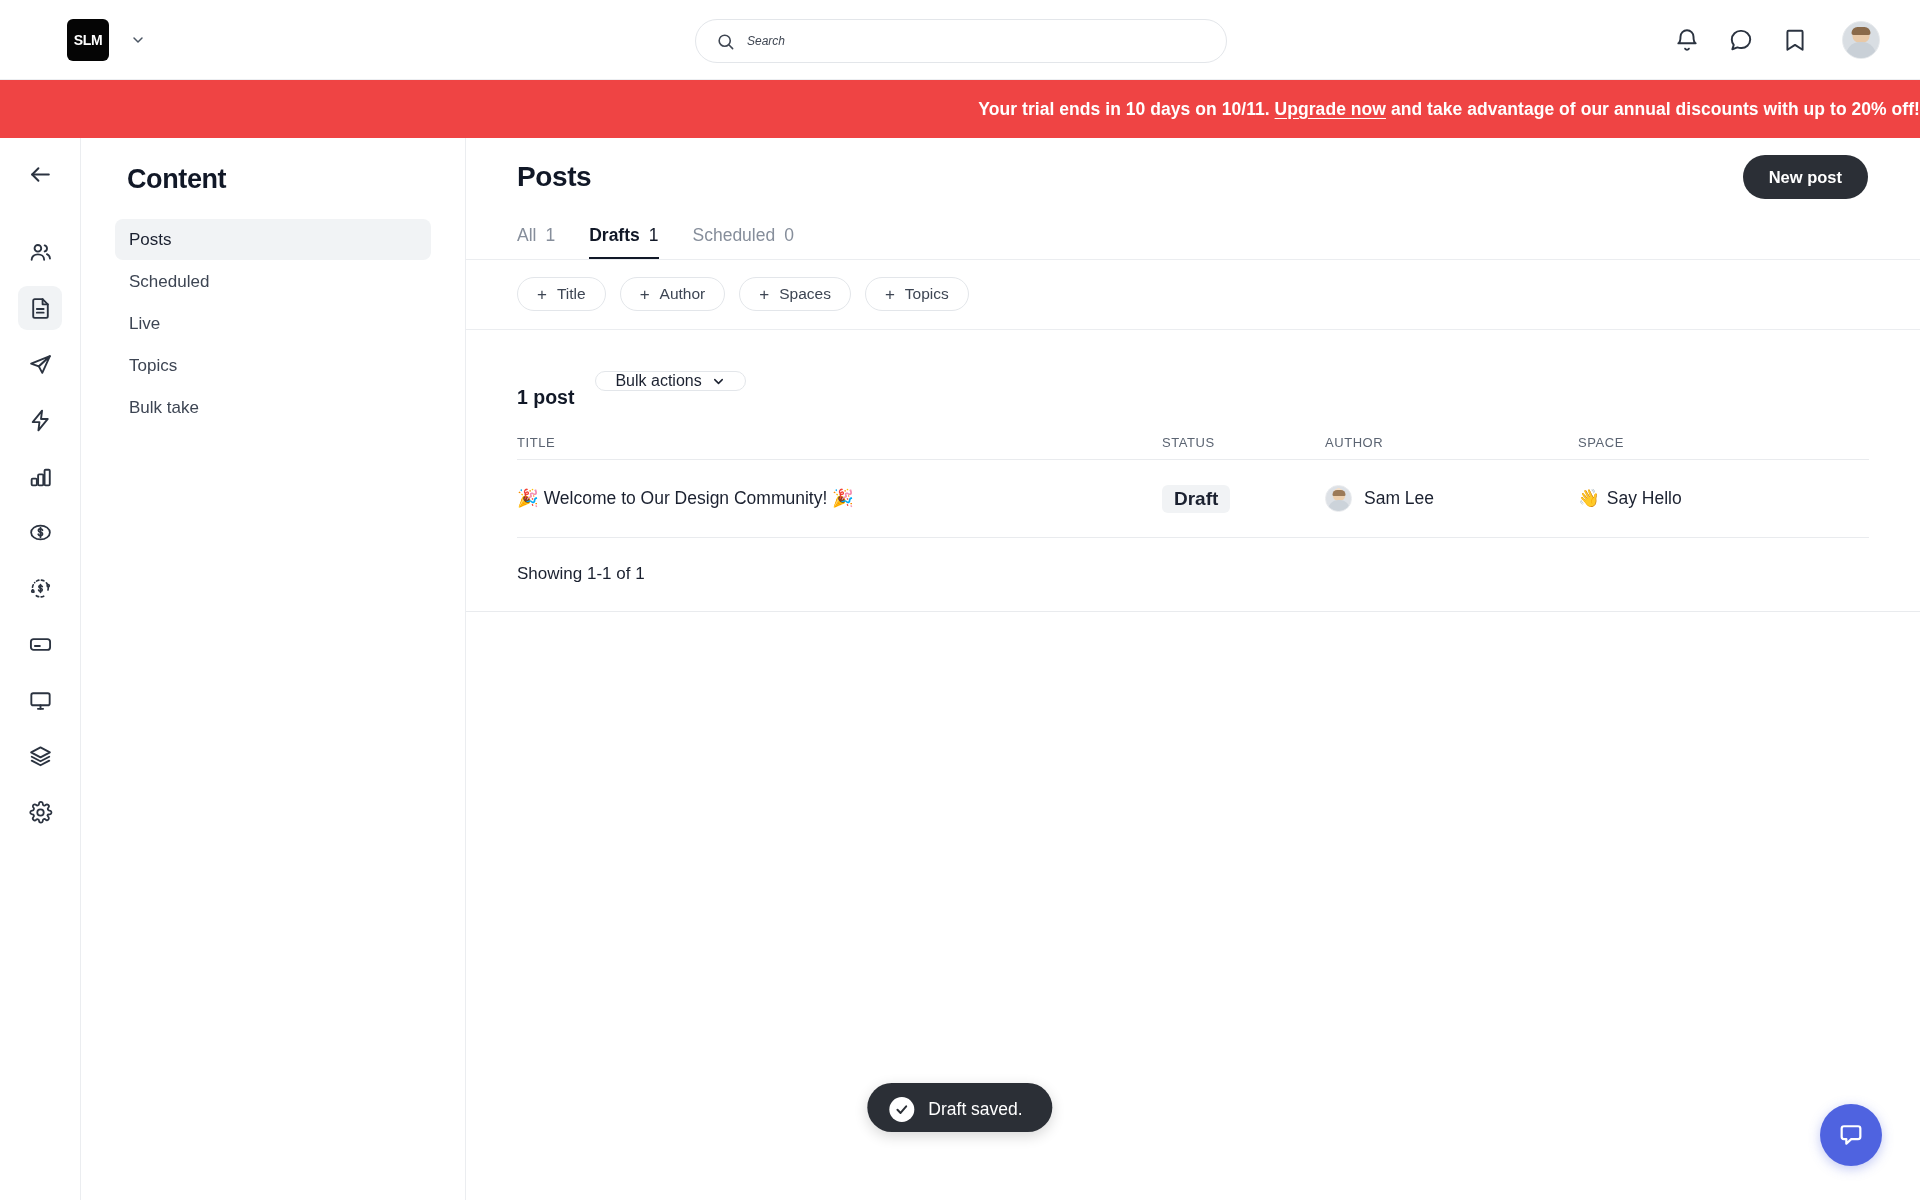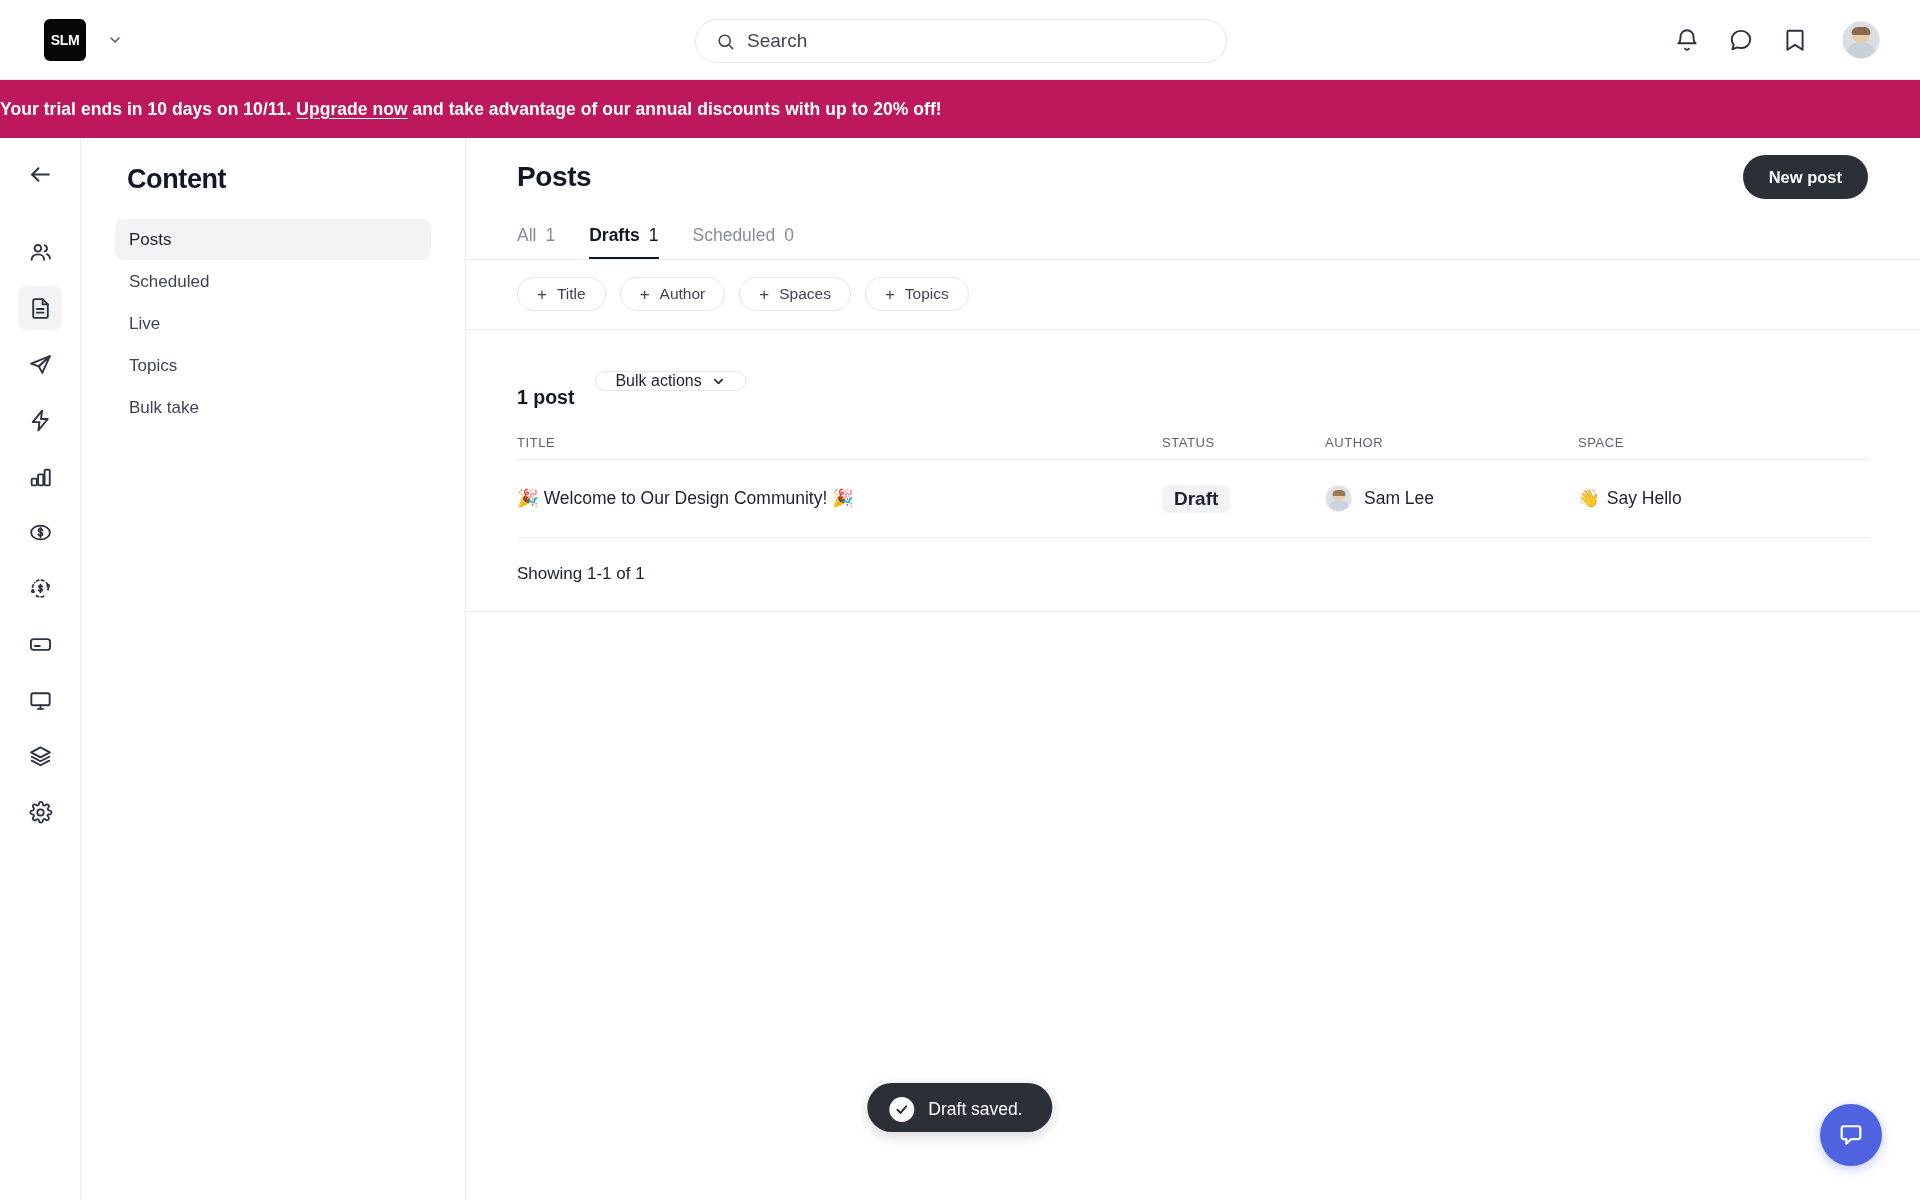--- a/index.html
+++ b/index.html
@@ -12,41 +12,41 @@
   }
 
   
   .topbar {
     position: absolute; top: 0; left: 0;
     width: 1920px; height: 80px;
     background: #ffffff;
     border-bottom: 1px solid #eceef1;
     display: flex; align-items: center;
   }
-  .brand-wrap { display: flex; align-items: center; gap: 21px; margin-left: 44px; }
+  .brand-wrap { display: flex; align-items: center; gap: 21px; margin-left: 67px; }
   .logo-square {
     width: 42px; height: 42px; border-radius: 6px;
     background: #050505;
     display: flex; align-items: center; justify-content: center;
     color: #ffffff; font-size: 14px; font-weight: 700; letter-spacing: -0.3px;
   }
   .chev-down {
     width: 16px; height: 16px; color: #4b5563;
     display: flex; align-items: center; justify-content: center;
   }
 
   .search-box {
     position: absolute; left: 695px; top: 19px;
     width: 532px; height: 44px;
     border: 1px solid #e3e6ea; border-radius: 24px;
     background: #ffffff;
     display: flex; align-items: center; gap: 12px;
     padding: 0 20px;
   }
-  .search-ph { font-size: 19px; color: #3f4652; }
+  .search-ph { font-size: 12px; color: #3f4652; font-style: italic; }
 
   .top-icons {
     position: absolute; right: 40px; top: 0; height: 80px;
     display: flex; align-items: center; gap: 28px;
   }
   .ticon { width: 26px; height: 26px; color: #2b3340; cursor: pointer; display: block; }
   .avatar-top {
     width: 38px; height: 38px; border-radius: 50%;
     background: radial-gradient(circle at 50% 32%, #f0dcc8 0 22%, #d9dee3 23% 100%);
     position: relative; overflow: hidden; border: 1px solid #e6e9ec; margin-left: 6px;
@@ -64,22 +64,22 @@
   .hair {
     position: absolute; left: 50%; top: 13%; transform: translateX(-50%);
     width: 19px; height: 8px; border-radius: 9px 9px 3px 3px;
     background: #8a6a4a; z-index: 2;
   }
 
   
   .banner {
     position: absolute; top: 80px; left: 0;
     width: 1920px; height: 58px;
-    background: #be185d;
-    display: flex; align-items: center; justify-content: flex-start;
+    background: #ef4444;
+    display: flex; align-items: center; justify-content: flex-end;
   }
   .banner-text {
     color: #ffffff; font-size: 17.5px; font-weight: 700; letter-spacing: 0.05px;
   }
   .banner-text u { text-decoration: underline; text-underline-offset: 3px; }
 
   
   .rail {
     position: absolute; top: 138px; left: 0;
     width: 81px; height: 1062px;

